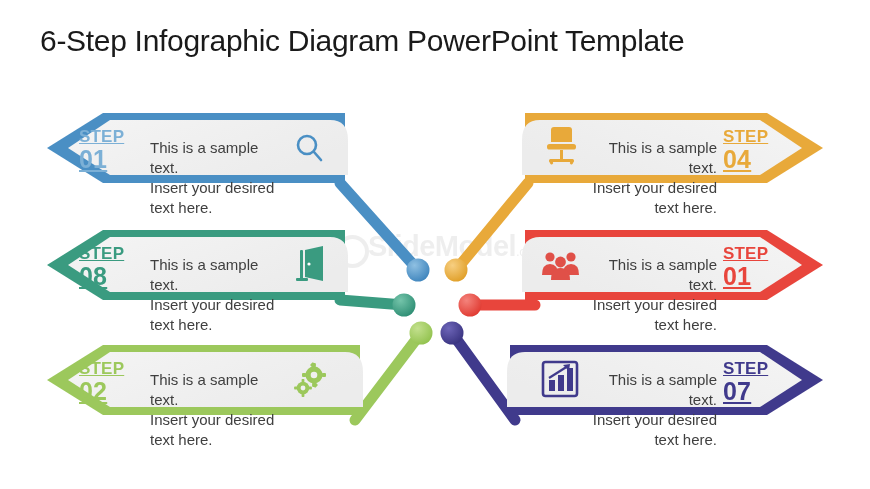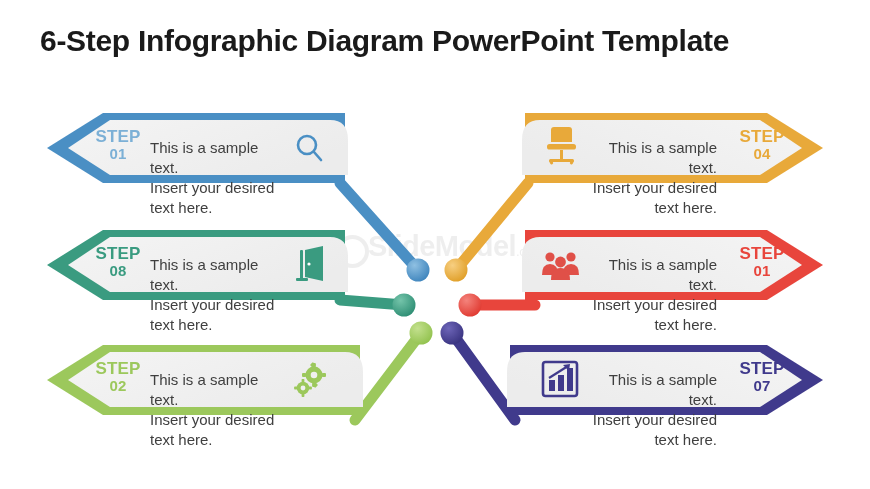--- a/index.html
+++ b/index.html
@@ -15,21 +15,21 @@
     width: 870px;
     height: 489px;
     background: #ffffff;
     overflow: hidden;
   }
   #title {
     position: absolute;
     left: 40px;
     top: 24px;
     font-size: 30px;
-    font-weight: 700;
+    font-weight: 400;
     color: #1a1a1a;
     letter-spacing: -0.3px;
     white-space: nowrap;
   }
   #diagram-svg {
     position: absolute;
     left: 0;
     top: 0;
     width: 870px;
     height: 489px;
@@ -38,29 +38,30 @@
     position: absolute;
     left: 0;
     top: 0;
     width: 870px;
     height: 489px;
     pointer-events: none;
   }
   .step-label {
     position: absolute;
     width: 78px;
-    text-align: center;
+    text-align: left;
     font-size: 17px;
     font-weight: 700;
     line-height: 1.04;
     letter-spacing: 0.2px;
+    text-decoration: underline;
   }
   .step-label .num {
     display: block;
-    font-size: 15px;
+    font-size: 25px;
   }
   .step-body {
     position: absolute;
     width: 132px;
     font-size: 15px;
     line-height: 1.33;
     color: #3f3f3f;
     margin-top: 10px;
   }
   .wm {

